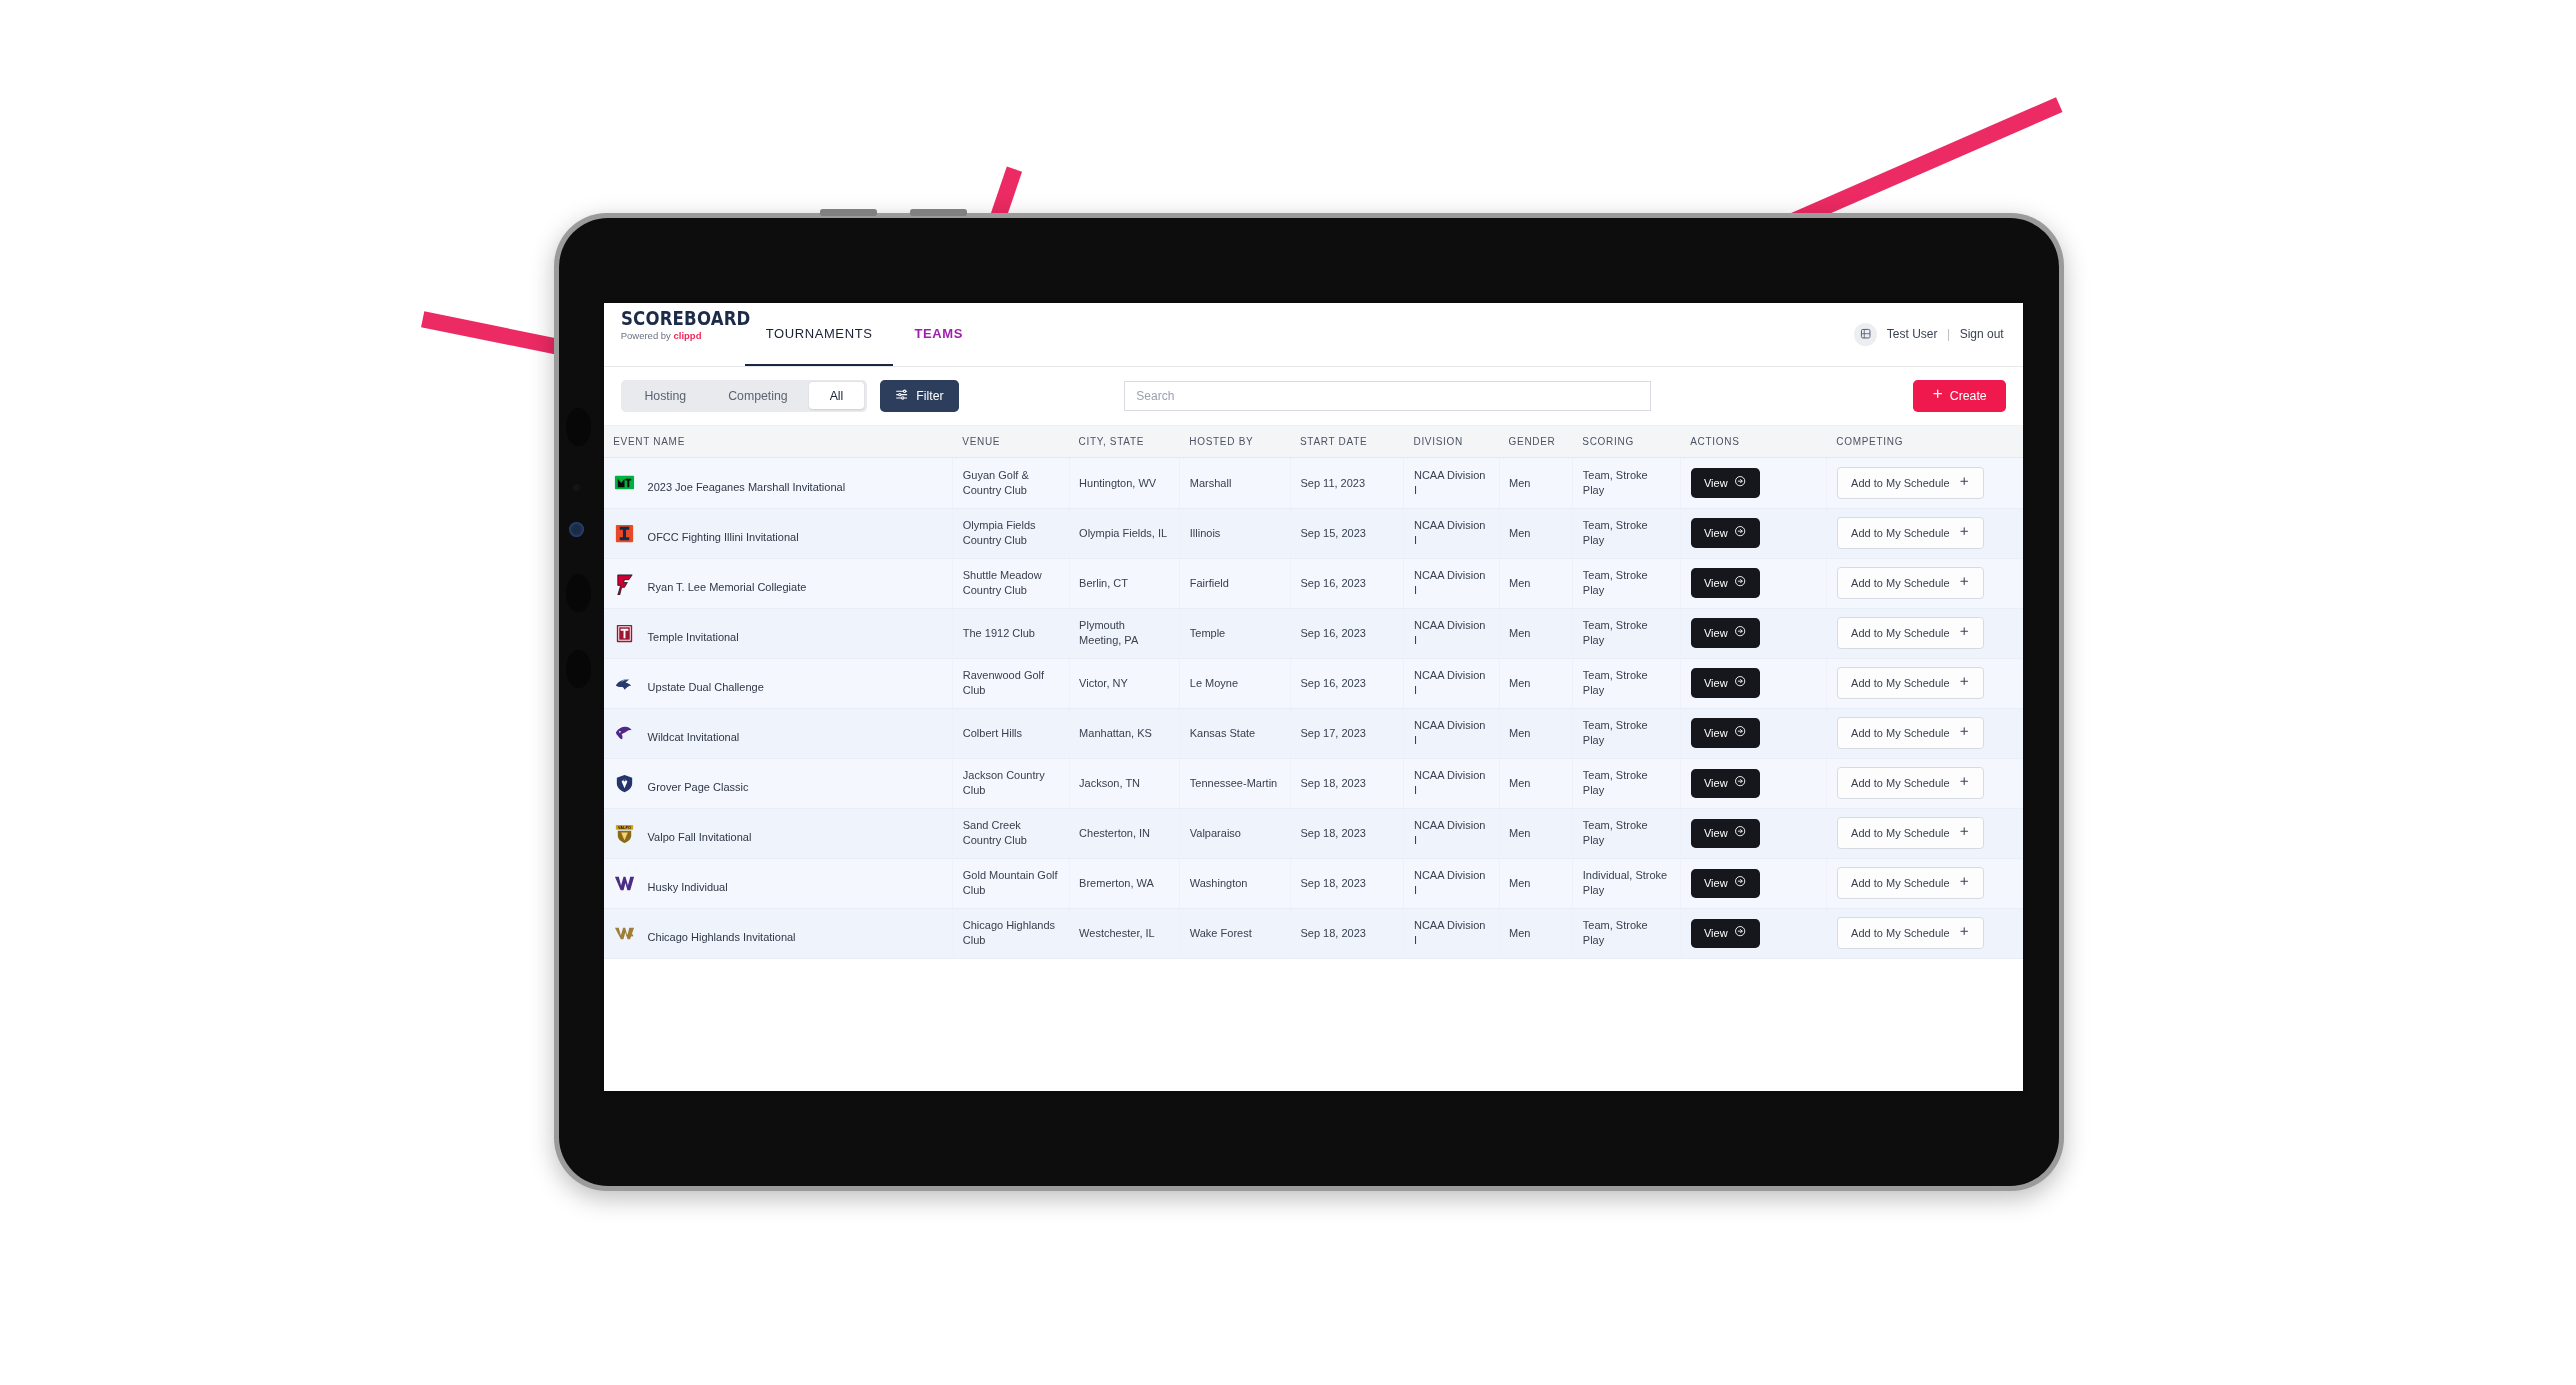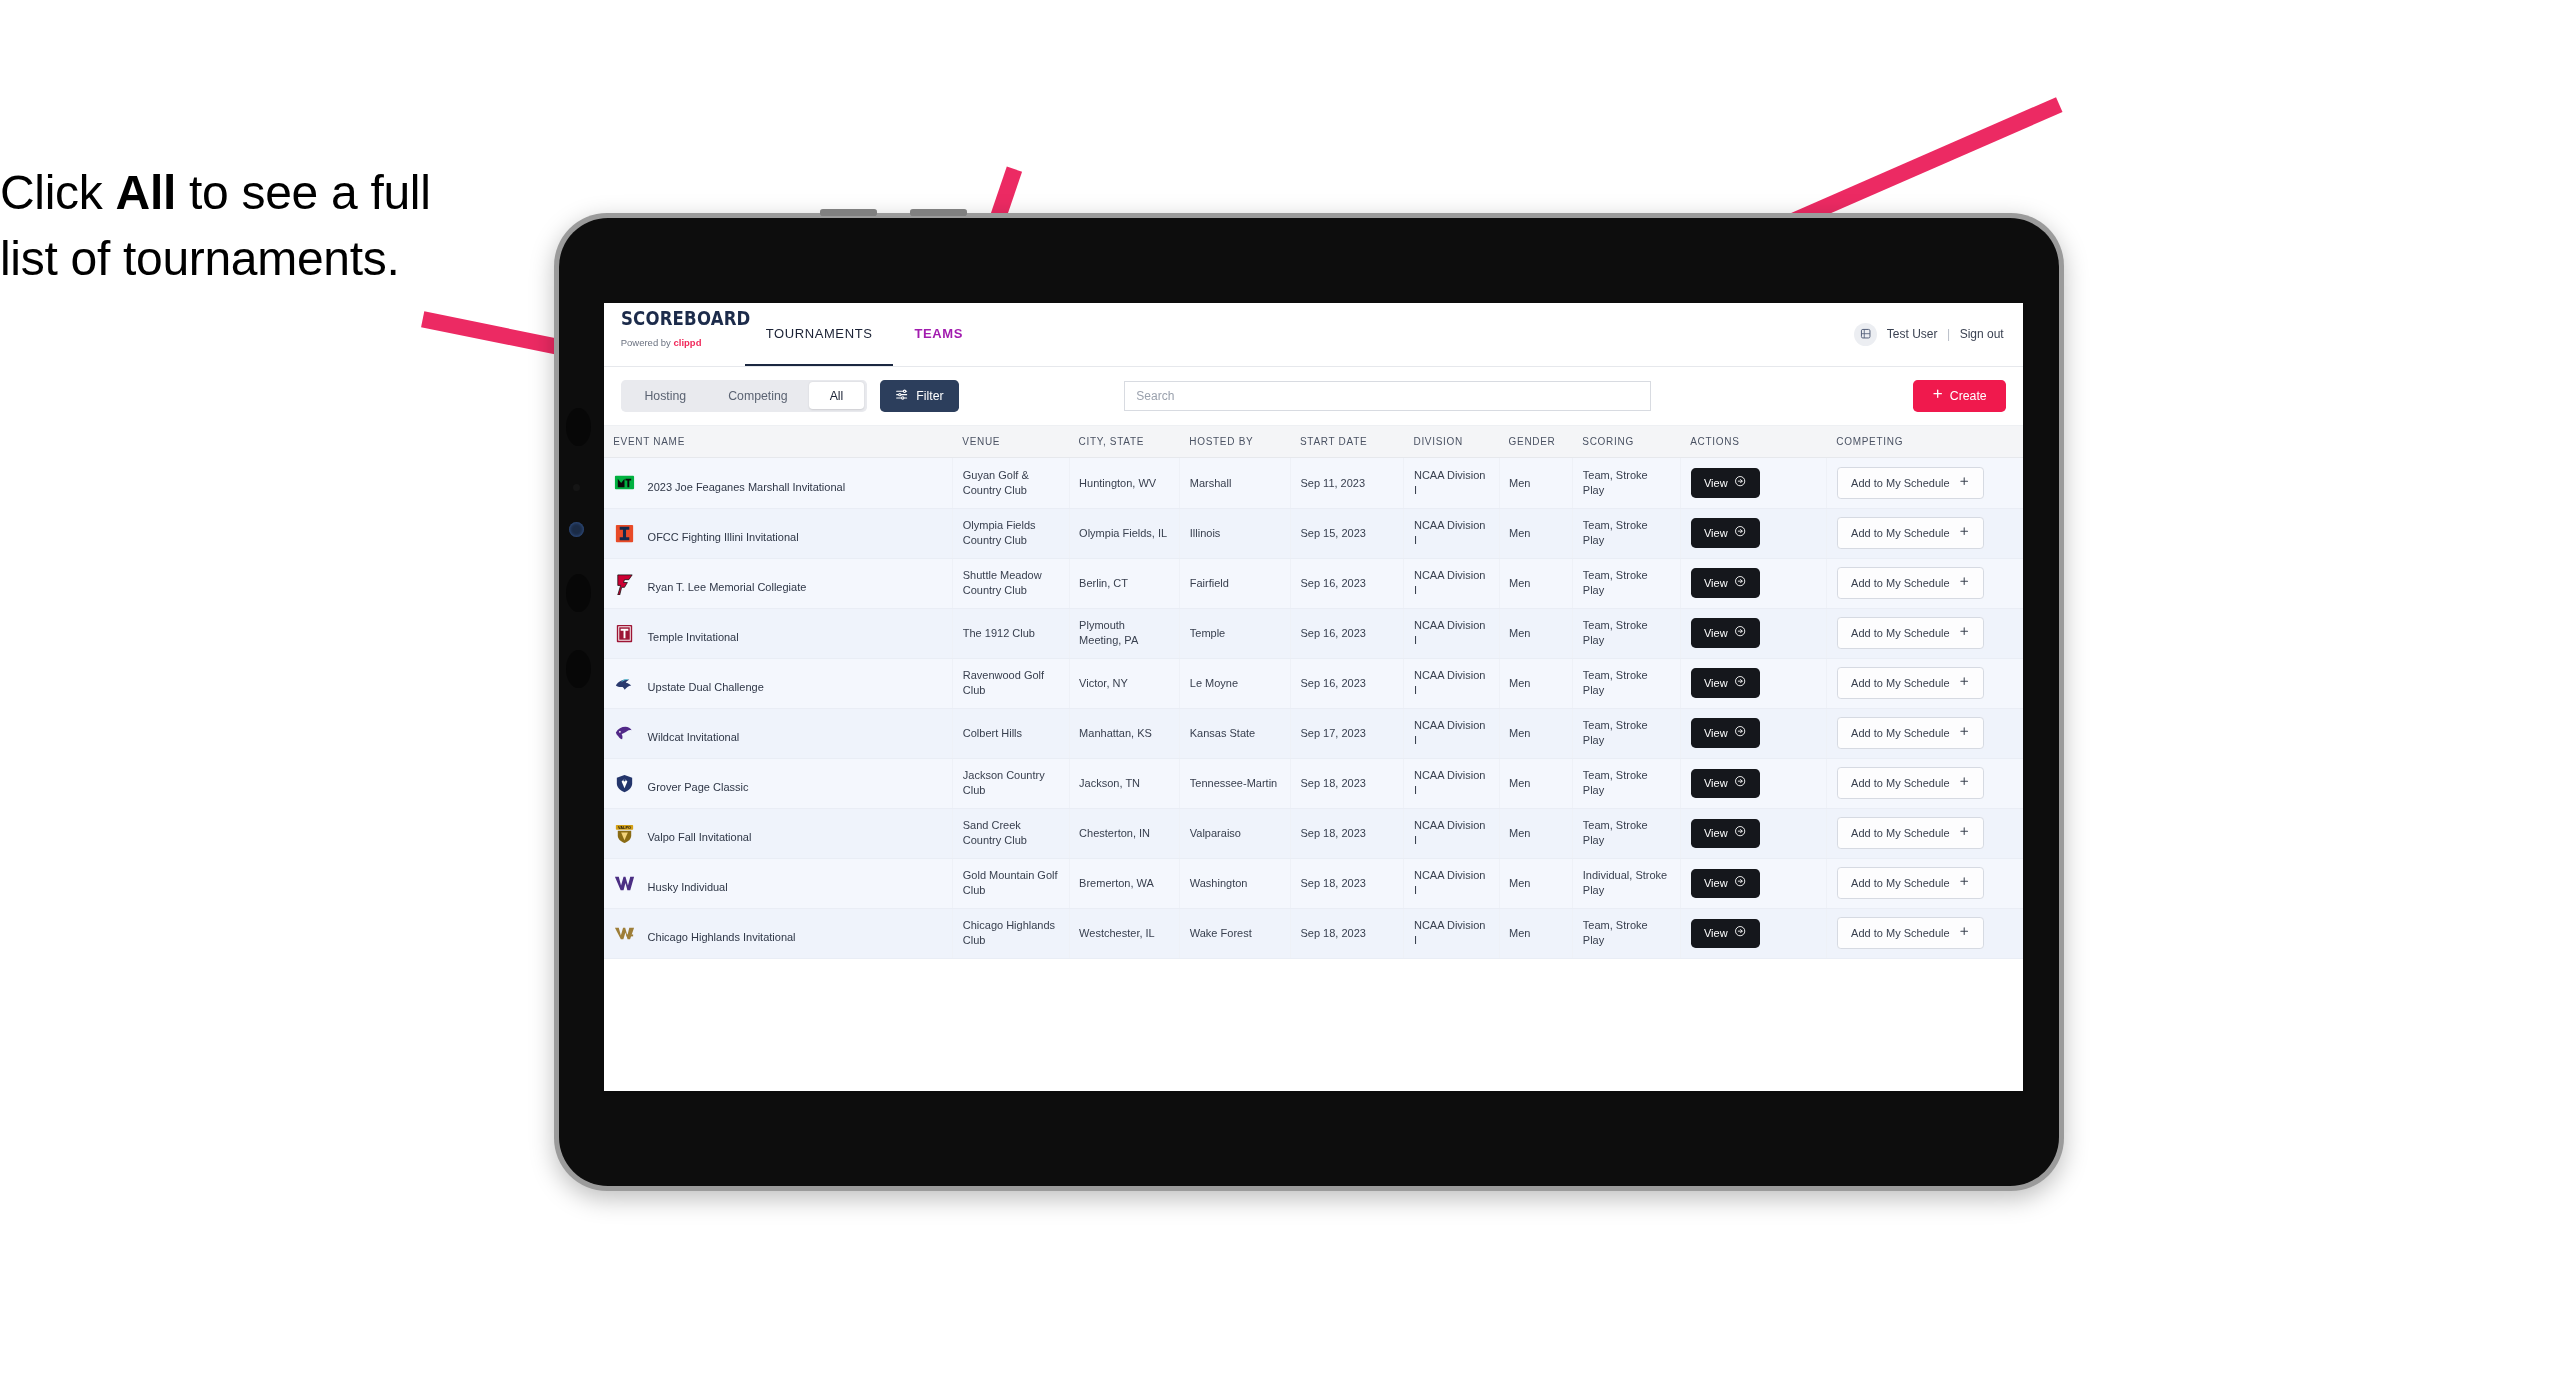--- a/index.html
+++ b/index.html
@@ -68,21 +68,21 @@
     height: 64px; display: flex; align-items: stretch;
     background: #ffffff; border-bottom: 0.9px solid #e6e8ec;
     position: relative;
   }
   #logo-wrap { padding: 5.7px 0 0 17px; width: 141px; }
   #logo-main {
     font-family: "DejaVu Sans Condensed","Liberation Sans Narrow","Liberation Sans", sans-serif;
     font-weight: 700; font-size: 20px; letter-spacing: 0.2px;
     color: #1c2b4a; line-height: 1; transform: scaleX(0.92); transform-origin: left center;
   }
-  #logo-sub { font-size: 9.5px; color: #6b7280; margin-top: 10px; line-height: 1; }
+  #logo-sub { font-size: 9.5px; color: #6b7280; margin-top: 3px; line-height: 1; }
   #logo-sub .brand { color: #f02a5b; font-weight: 700; }
 
   .navtabs { display: flex; align-items: stretch; }
   .navtab {
     display:flex; align-items:center; padding: 0 21px;
     font-size: 13px; letter-spacing: 0.6px; color: #a21caf;
     border-bottom: 2.8px solid transparent; cursor: pointer; font-weight: bold;
   }
   .navtab.active { color:#1b2235; border-bottom-color:#1b2740; font-weight:500; }
 
@@ -190,21 +190,20 @@
     <defs>
       <marker id="ah" markerWidth="5" markerHeight="5" refX="2.2" refY="2.5" orient="auto">
         <path d="M0,0 L5,2.5 L0,5 z" fill="#ec2a63"></path>
       </marker>
     </defs>
     <path d="M445,336 L818,412" stroke="#ec2a63" stroke-width="17" fill="none" marker-end="url(#ah)"></path>
     <path d="M1068,178 L995,392" stroke="#ec2a63" stroke-width="17" fill="none" marker-end="url(#ah)"></path>
     <path d="M2168,110 L1470,415" stroke="#ec2a63" stroke-width="17" fill="none" marker-end="url(#ah)"></path>
   </svg>
 
-  <div class="anno" id="anno-all">Click <b>All</b> to see a full list of tournaments.</div>
 
   <div id="tablet">
     <div class="topnotch"></div>
     <div class="topnotch2"></div>
     <div id="bezel">
       <div class="sensor s1"></div>
       <div class="sensor s2"></div>
       <div class="sensor s3"></div>
       <div class="sensor s4"></div>
       <div class="sensor s5"></div>

